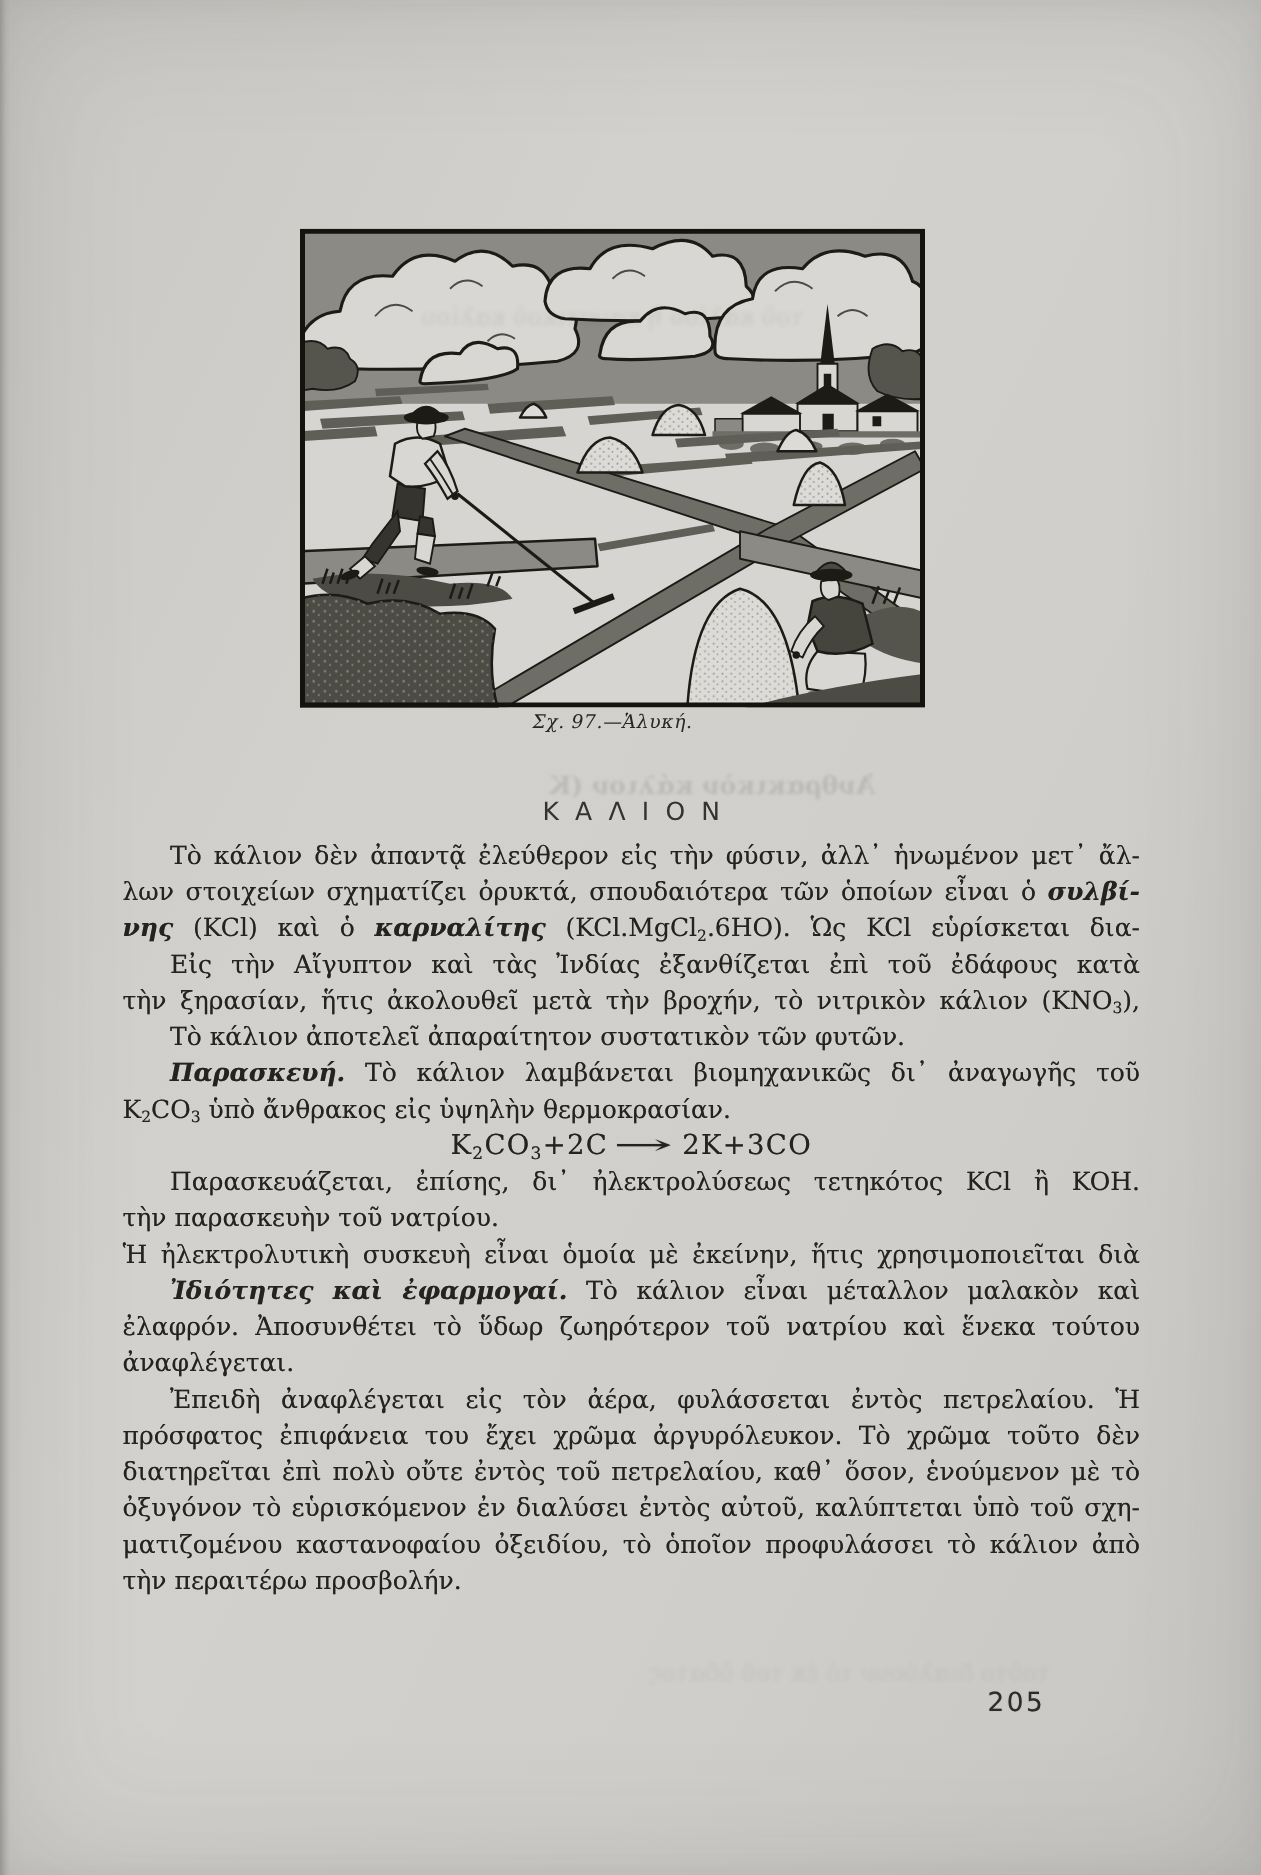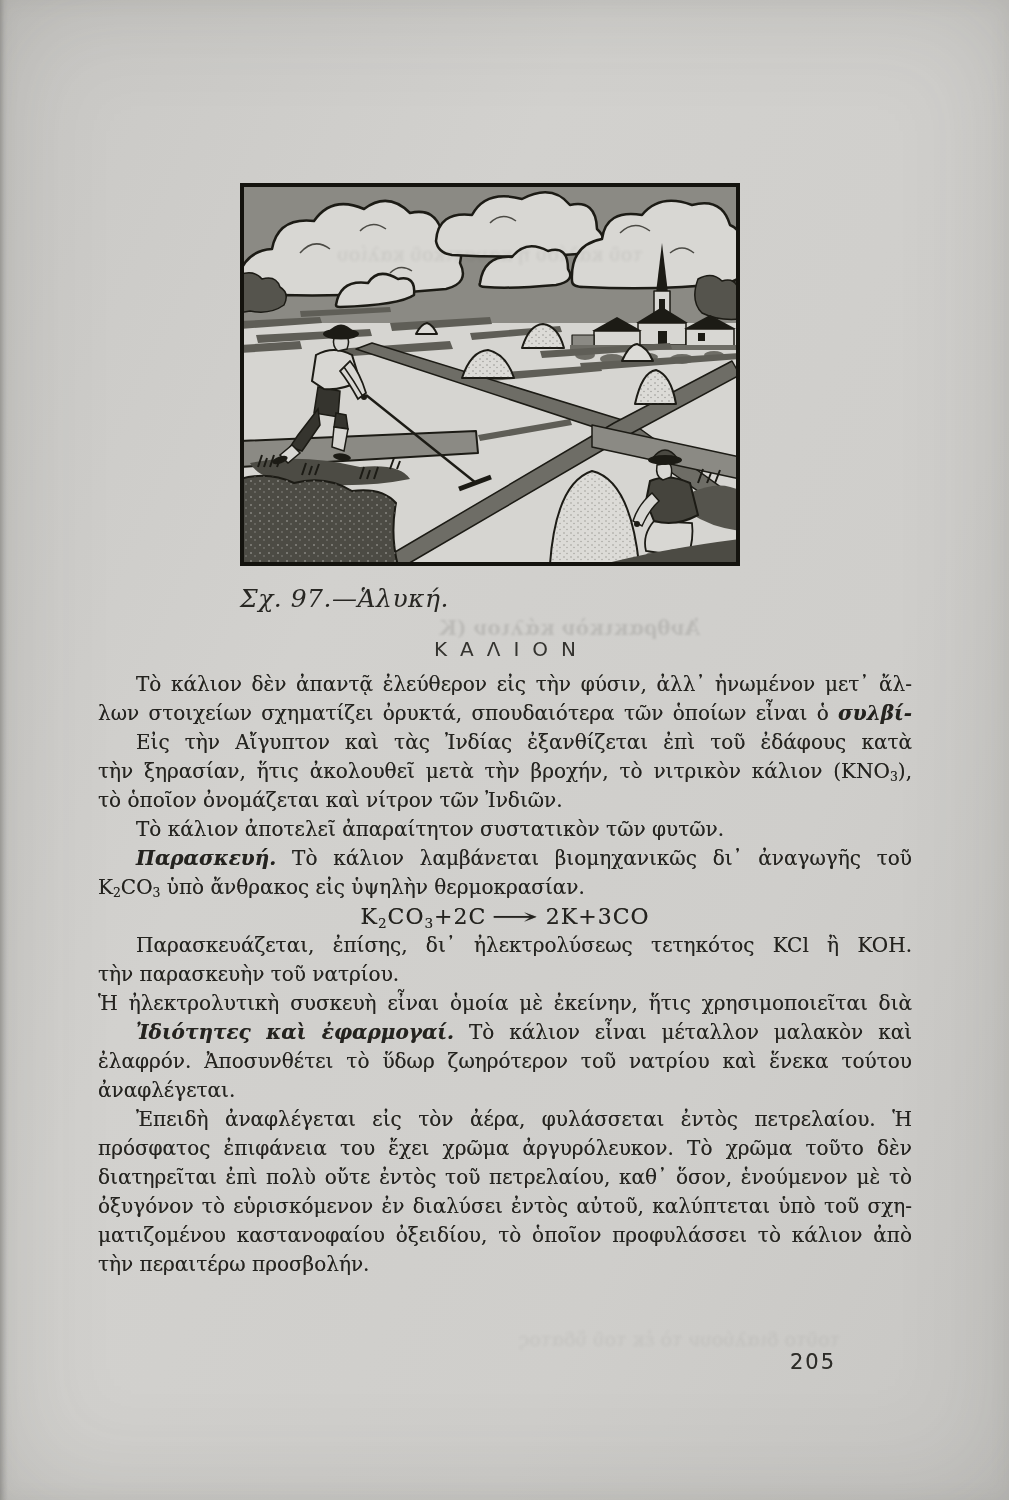--- a/index.html
+++ b/index.html
@@ -17,22 +17,22 @@
     box-shadow:inset 0 0 110px rgba(86,84,78,.20), inset 0 0 20px rgba(120,118,112,.10);
   }
   .scan-edge{
     position:absolute;left:0;top:0;width:8px;height:100%;
     background:linear-gradient(90deg,#a5a4a1,#c2c1be 55%,rgba(207,206,203,0));
   }
   .figure{
     position:absolute;left:240px;top:183px;width:500px;height:383px;
   }
   .caption{
-    position:absolute;left:240px;top:584px;width:500px;
-    text-align:left;font-style:italic;font-size:25px;letter-spacing:.5px;
+    position:absolute;left:240px;top:568px;width:500px;
+    text-align:center;font-style:italic;font-size:15px;letter-spacing:.5px;
     color:#282723;
   }
   .heading{
     position:absolute;left:98px;top:637px;width:814px;
     text-align:center;
     font-family:"DejaVu Sans", sans-serif;
     font-size:20px;letter-spacing:13px;text-indent:13px;
     color:#34332f;
   }
   .body-text{
@@ -218,25 +218,25 @@
   <div class="ghost ghost-2">Ἀνθρακικὸν κάλιον (Κ</div>
   <div class="ghost ghost-3">τοῦτο διαλύουν τὸ ἐκ τοῦ ὕδατος</div>
 
   <div class="caption">Σχ. 97.—Ἁλυκή.</div>
   <div class="heading">ΚΑΛΙΟΝ</div>
 
   <div class="body-text">
       <div class="block paragraph">
         <div class="line indent"><span>Τὸ κάλιον δὲν ἀπαντᾷ ἐλεύθερον εἰς τὴν φύσιν, ἀλλ᾽ ἡνωμένον μετ᾽ ἄλ-</span></div>
         <div class="line"><span>λων στοιχείων σχηματίζει ὀρυκτά, σπουδαιότερα τῶν ὁποίων εἶναι ὁ </span><span class="bi">συλβί-</span></div>
+        <div class="line"><span class="bi">νης</span><span> (KCl) καὶ ὁ </span><span class="bi">καρναλίτης</span><span> (KCl.MgCl</span><span class="sub">2</span><span>.6HO). Ὡς KCl εὑρίσκεται δια-</span></div>
       </div>
       <div class="block paragraph">
         <div class="line indent"><span>Εἰς τὴν Αἴγυπτον καὶ τὰς Ἰνδίας ἐξανθίζεται ἐπὶ τοῦ ἐδάφους κατὰ</span></div>
         <div class="line"><span>τὴν ξηρασίαν, ἥτις ἀκολουθεῖ μετὰ τὴν βροχήν, τὸ νιτρικὸν κάλιον (KNO</span><span class="sub">3</span><span>),</span></div>
-        <div class="line last"><span>τὸ ὁποῖον ὀνομάζεται καὶ νίτρον τῶν Ἰνδιῶν.</span></div>
       </div>
       <div class="block paragraph">
         <div class="line indent last"><span>Τὸ κάλιον ἀποτελεῖ ἀπαραίτητον συστατικὸν τῶν φυτῶν.</span></div>
       </div>
       <div class="block paragraph">
         <div class="line indent"><span class="bi">Παρασκευή.</span><span> Τὸ κάλιον λαμβάνεται βιομηχανικῶς δι᾽ ἀναγωγῆς τοῦ</span></div>
         <div class="line last"><span>K</span><span class="sub">2</span><span>CO</span><span class="sub">3</span><span> ὑπὸ ἄνθρακος εἰς ὑψηλὴν θερμοκρασίαν.</span></div>
       </div>
       <div class="block equation">
         <div class="line"><span>K</span><span class="sub">2</span><span>CO</span><span class="sub">3</span><span>+2C</span><span class="arrow">→</span><span>2K+3CO</span></div>

